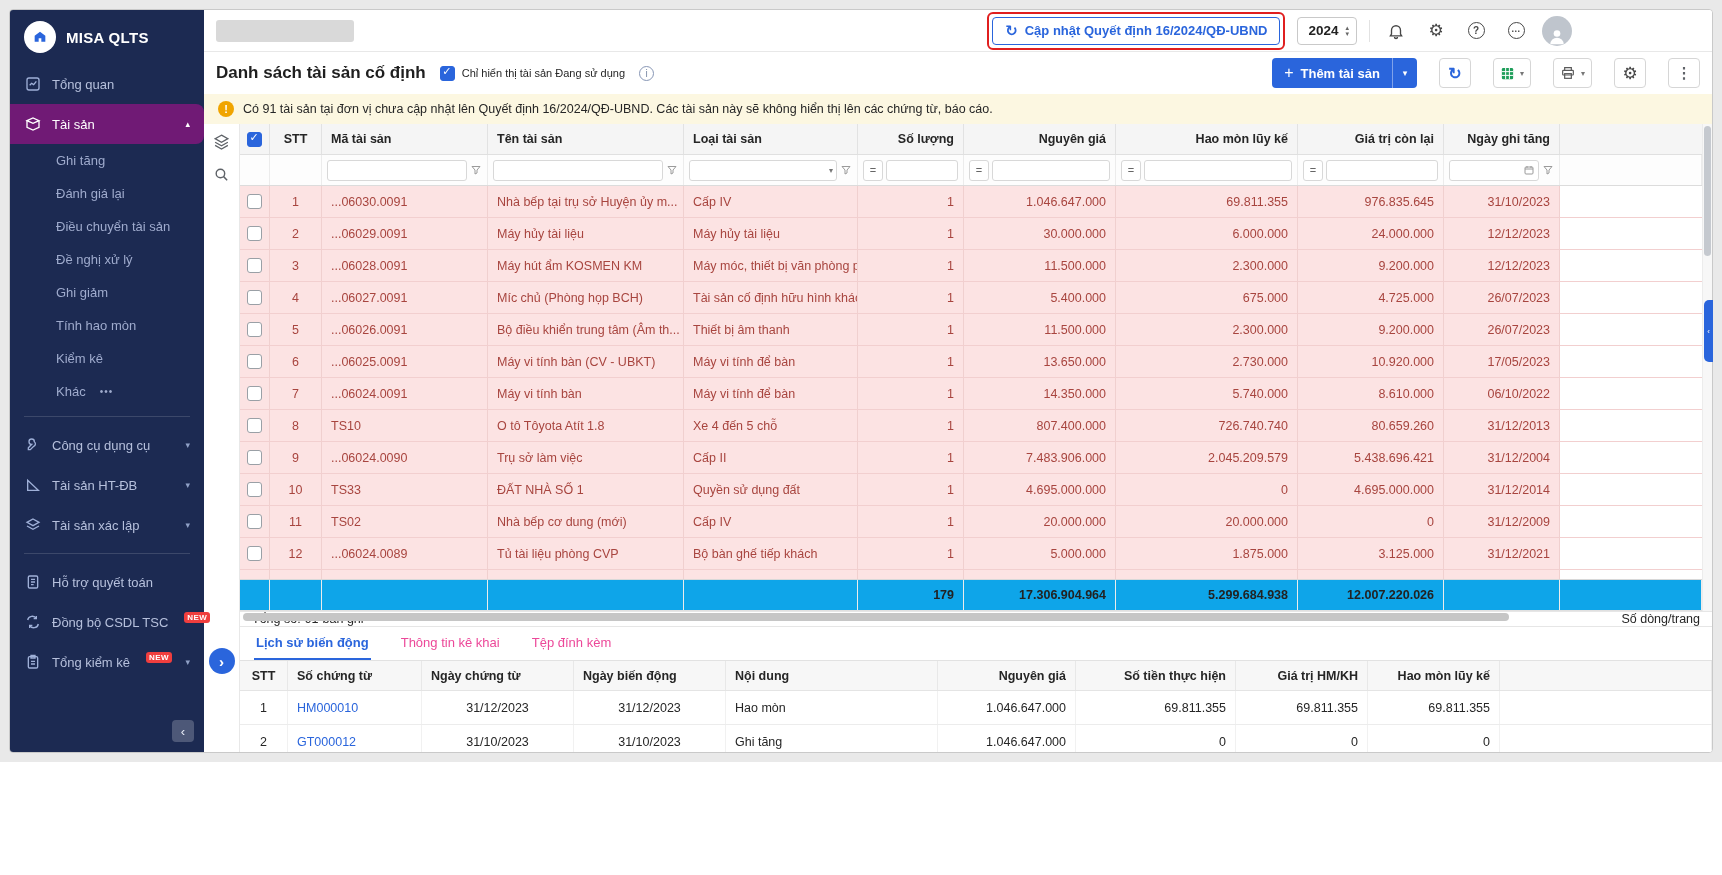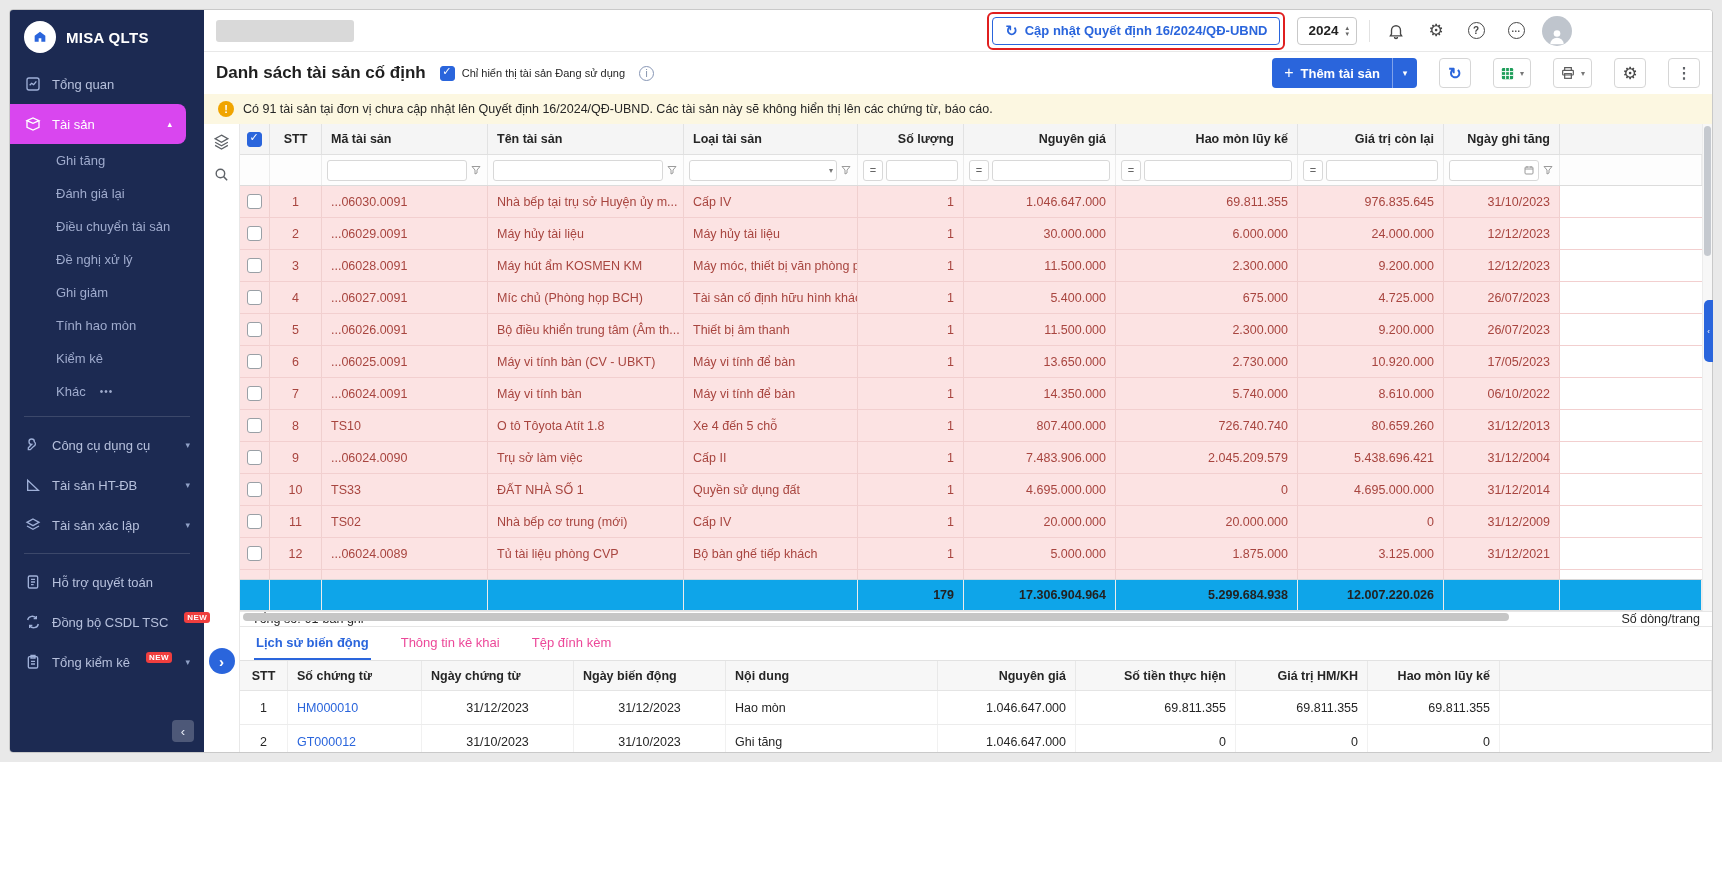--- a/index.html
+++ b/index.html
@@ -10,21 +10,21 @@
   .frame { width: 1722px; height: 762px; background: #e9e9e9; padding: 9px; display: flex; position: relative; }
   .window { flex: 1; display: flex; min-width: 0; border: 1px solid #c9c9c9; border-radius: 4px; overflow: hidden; background: #fff; }
 
   
   .sidebar { width: 194px; flex-shrink: 0; background: #1c2a52; color: #b6c0dc; position: relative; display: flex; flex-direction: column; }
   .logo-row { height: 54px; display: flex; align-items: center; gap: 10px; padding: 0 14px; }
   .logo-badge { width: 32px; height: 32px; border-radius: 50%; background: #fff; display: flex; align-items: center; justify-content: center; flex-shrink: 0; }
   .logo-text { color: #fff; font-weight: 700; font-size: 15px; letter-spacing: .3px; }
   .nav-item { height: 40px; display: flex; align-items: center; gap: 10px; padding: 0 14px; font-size: 13px; cursor: pointer; white-space: nowrap; }
   .nav-item .nav-ic { width: 18px; display: flex; justify-content: center; flex-shrink: 0; }
-  .nav-item.active { background: #d946ef; color: #fff; border-radius: 0 8px 8px 0; margin-right: 18px; }
+  .nav-item.active { background: #701a75; color: #fff; border-radius: 0 8px 8px 0; margin-right: 0; }
   .chev { margin-left: auto; font-size: 9px; color: #8fa0c6; }
   .nav-item.active .chev { color: #fff; }
   .submenu .sub-item { height: 33px; display: flex; align-items: center; padding-left: 46px; font-size: 13px; color: #9fabcd; cursor: pointer; white-space: nowrap; }
   .sub-more { margin-left: 14px; letter-spacing: 1px; color: #9fabcd; font-size: 10px; }
   .nav-divider { height: 1px; background: rgba(255,255,255,.14); margin: 8px 14px; }
   .new-badge { background: #f03e3e; color: #fff; font-size: 8px; font-weight: 700; padding: 1px 3px; border-radius: 3px; margin-left: 6px; transform: translateY(-5px); letter-spacing: .4px; }
   .collapse-btn { position: absolute; bottom: 10px; right: 10px; width: 22px; height: 22px; background: rgba(255,255,255,.22); border-radius: 4px; color: #e8edf8; display: flex; align-items: center; justify-content: center; font-size: 13px; cursor: pointer; }
 
   
   .content { flex: 1; min-width: 0; display: flex; flex-direction: column; background: #fff; }
@@ -633,21 +633,21 @@
                   <div class="c num">31/12/2014</div>
                   <div class="c sp"></div>
                 </div>
 
                 <div class="grid trow">
                   <div class="c ctr">
                       <span class="chk"></span>
                     </div>
                   <div class="c ctr">11</div>
                   <div class="c">TS02</div>
-                  <div class="c">Nhà bếp cơ trung (mới)</div>
+                  <div class="c">Nhà bếp cơ dung (mới)</div>
                   <div class="c">Cấp IV</div>
                   <div class="c num">1</div>
                   <div class="c num">20.000.000</div>
                   <div class="c num">20.000.000</div>
                   <div class="c num">0</div>
                   <div class="c num">31/12/2009</div>
                   <div class="c sp"></div>
                 </div>
 
                 <div class="grid trow">

